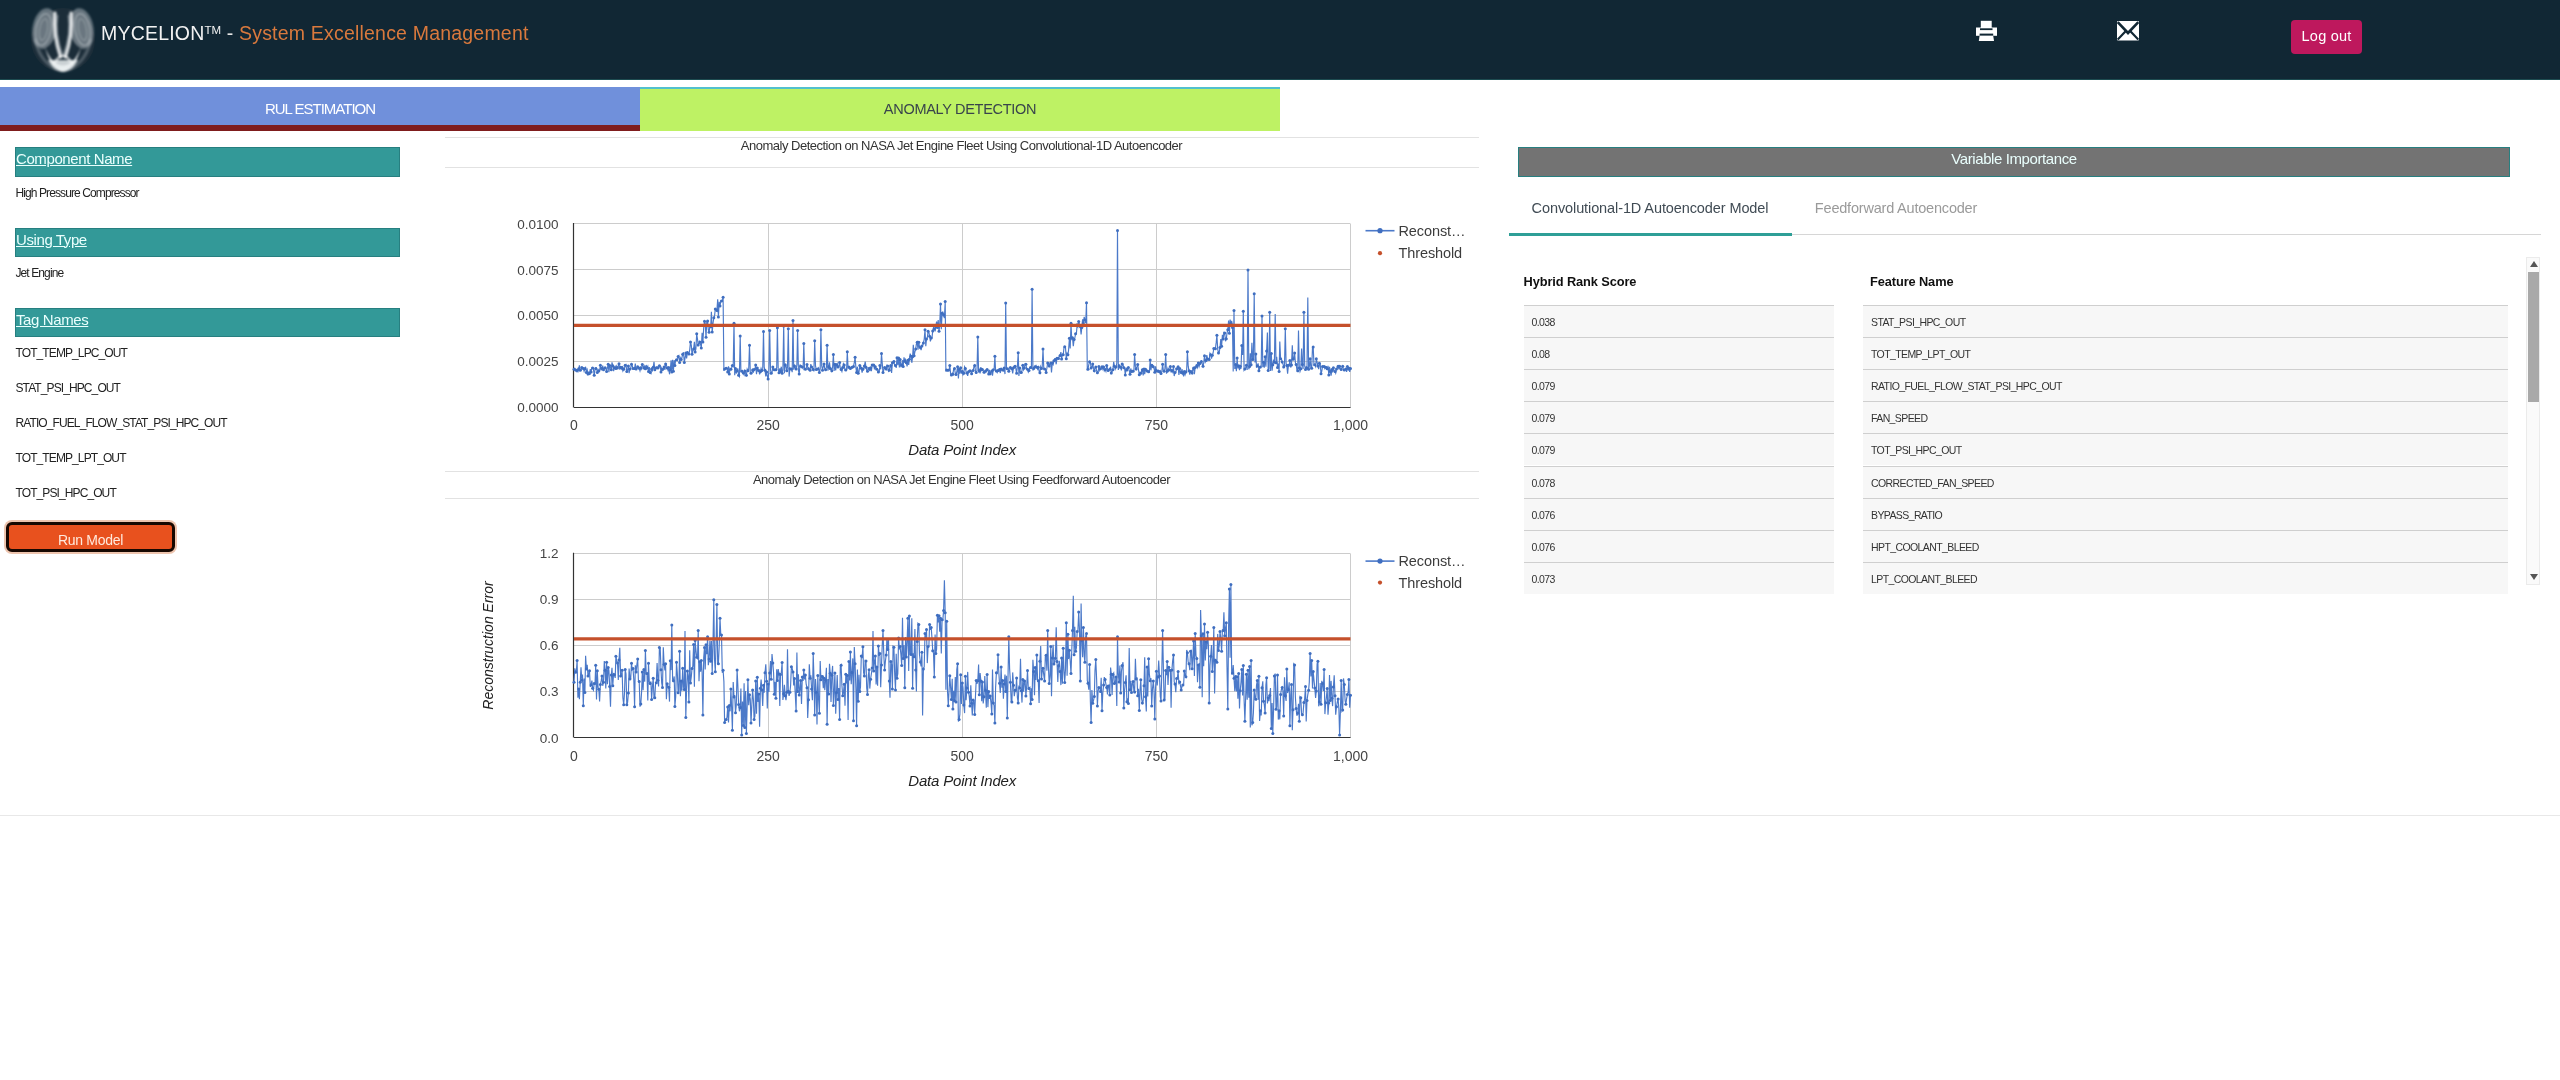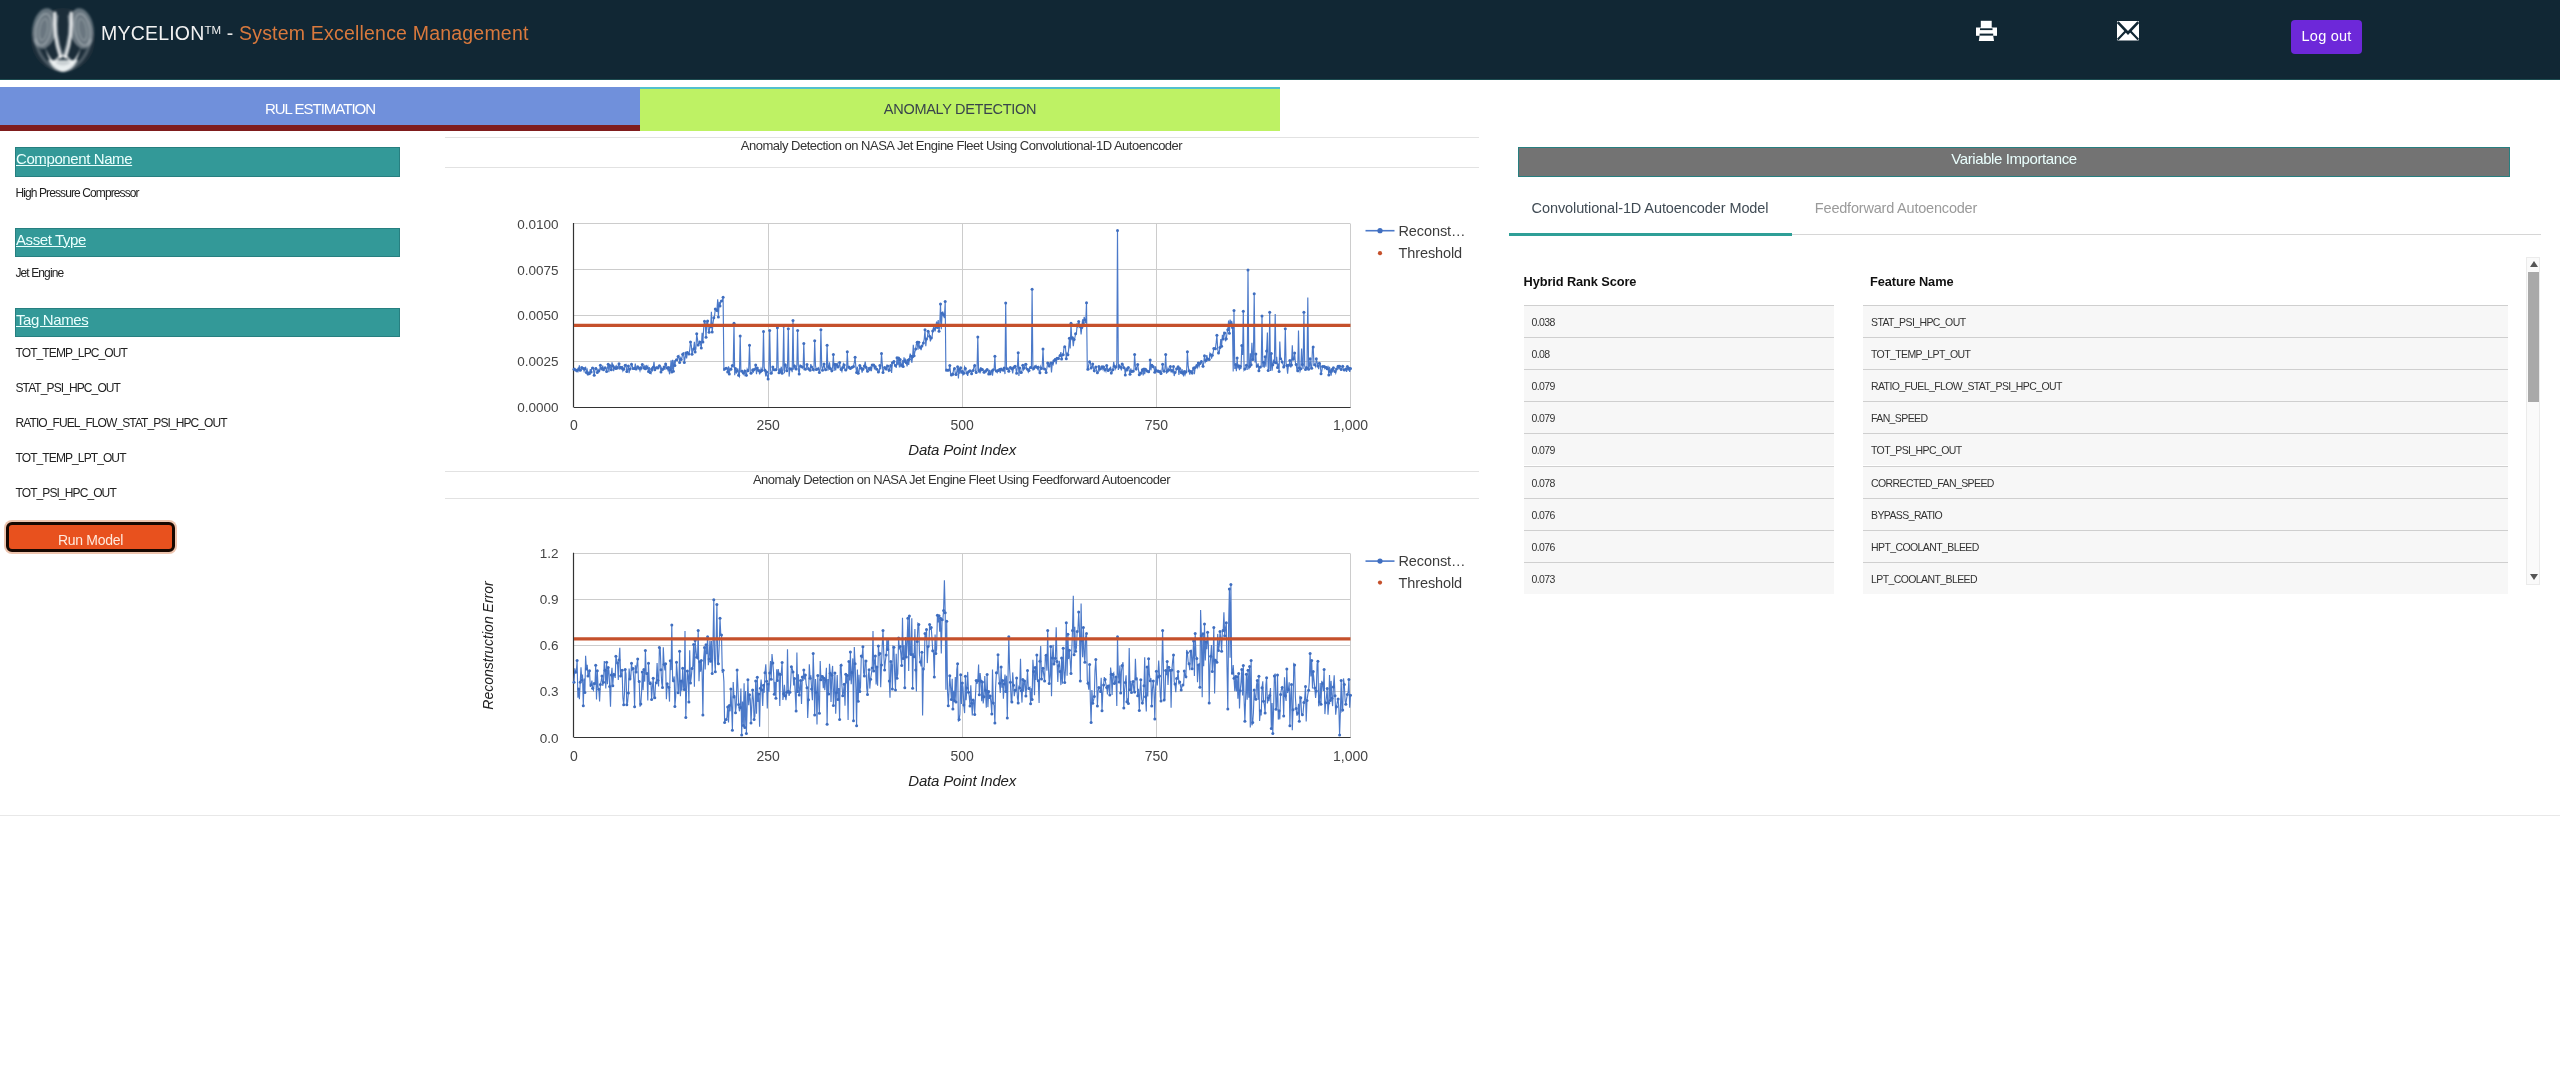--- a/index.html
+++ b/index.html
@@ -2,21 +2,21 @@
 <html><head><meta charset="utf-8">
 <style>
 * { margin:0; padding:0; box-sizing:border-box; }
 html,body { width:2560px; height:1080px; background:#fff; font-family:"Liberation Sans", sans-serif; position:relative; overflow:hidden; }
 .abs { position:absolute; }
 .hdr { left:0; top:0; width:2560px; height:80px; background:#112734; border-bottom:1px solid #1d4b50; }
 .brand { left:101px; top:22px; color:#f2f2f2; font-size:19.5px; letter-spacing:0.2px; }
 .brand sup { font-size:11.5px; vertical-align:6px; letter-spacing:0; }
 .brand .dash { color:#e6e6e6; }
 .brand .orange { color:#d9793d; }
-.logout { left:2291px; top:20px; width:71px; height:33.5px; background:#6d28d9; border-radius:4px; color:#fff; font-size:14.5px; text-align:center; line-height:33.5px; letter-spacing:0.2px; }
+.logout { left:2291px; top:20px; width:71px; height:33.5px; background:#be185d; border-radius:4px; color:#fff; font-size:14.5px; text-align:center; line-height:33.5px; letter-spacing:0.2px; }
 .tabL { left:0; top:86.5px; width:640px; height:44.8px; background:#7090db; border-bottom:6px solid #7f1d1d; color:#fff; font-size:15px; text-align:center; line-height:44px; letter-spacing:-1.0px; }
 .tabR { left:640px; top:86.5px; width:640px; height:44.8px; background:#bef264; border-top:2.8px solid #52c0cd; color:#39444c; font-size:14.5px; text-align:center; line-height:41px; letter-spacing:-0.3px; }
 .hline { position:absolute; height:0; border-top:1px solid #e2e2e2; }
 .tbar { left:15px; width:385px; height:29.6px; background:#339998; border:1px solid #277f80; color:#eafffd; font-size:15px; text-align:left; line-height:21.5px; letter-spacing:-0.4px;text-decoration:underline; }
 .sideval { position:absolute; left:15.5px; color:#222; font-size:12px; letter-spacing:-0.9px; }
 .runbtn { left:6px; top:522px; width:169px; height:29.5px; background:#e8511e; border:3.5px solid #170801; border-radius:6px; box-shadow:0 0 0 2px #edc4ae; color:#ffe9dc; font-size:14px; text-align:center; line-height:30px; letter-spacing:-0.3px; }
 .ctitle { position:absolute; width:1034px; left:444.5px; text-align:center; color:#333; font-size:13px; letter-spacing:-0.5px; }
 .vbar { left:1518px; top:147px; width:992px; height:29.6px; background:#737373; border:1px solid #277f80; color:#eafffd; font-size:15px; text-align:center; line-height:21.5px; letter-spacing:-0.4px; }
 .rtab1 { left:1508.5px; top:200px; width:283px; text-align:center; color:#404b54; font-size:14.5px; letter-spacing:-0.1px; }
 .rtab2 { left:1796px; top:200px; width:200px; white-space:nowrap; text-align:center; color:#9a9a9a; font-size:14.5px; letter-spacing:-0.2px; }
@@ -74,21 +74,21 @@
 <path d="M0.7 1.2 L11 12 L21.3 1.2" stroke="#112734" stroke-width="2.6" fill="none"></path>
 <path d="M0.7 18.6 L8.6 10.2 M21.3 18.6 L13.4 10.2" stroke="#112734" stroke-width="2.2" fill="none"></path>
 </svg>
 <div class="abs logout">Log out</div>
 
 <div class="abs tabL">RUL ESTIMATION</div>
 <div class="abs tabR">ANOMALY DETECTION</div>
 
 <div class="abs tbar" style="top:147px">Component Name</div>
 <div class="sideval" style="top:186px">High Pressure Compressor</div>
-<div class="abs tbar" style="top:227.5px">Asset Type</div>
+<div class="abs tbar" style="top:227.5px">Using Type</div>
 <div class="sideval" style="top:266px">Jet Engine</div>
 <div class="abs tbar" style="top:307.5px">Tag Names</div>
 <div class="sideval" style="top:346px">TOT_TEMP_LPC_OUT</div>
 <div class="sideval" style="top:381px">STAT_PSI_HPC_OUT</div>
 <div class="sideval" style="top:416px">RATIO_FUEL_FLOW_STAT_PSI_HPC_OUT</div>
 <div class="sideval" style="top:451px">TOT_TEMP_LPT_OUT</div>
 <div class="sideval" style="top:486px">TOT_PSI_HPC_OUT</div>
 <div class="abs runbtn">Run Model</div>
 
 <div class="hline" style="left:444.5px;top:136.5px;width:1034px"></div>

